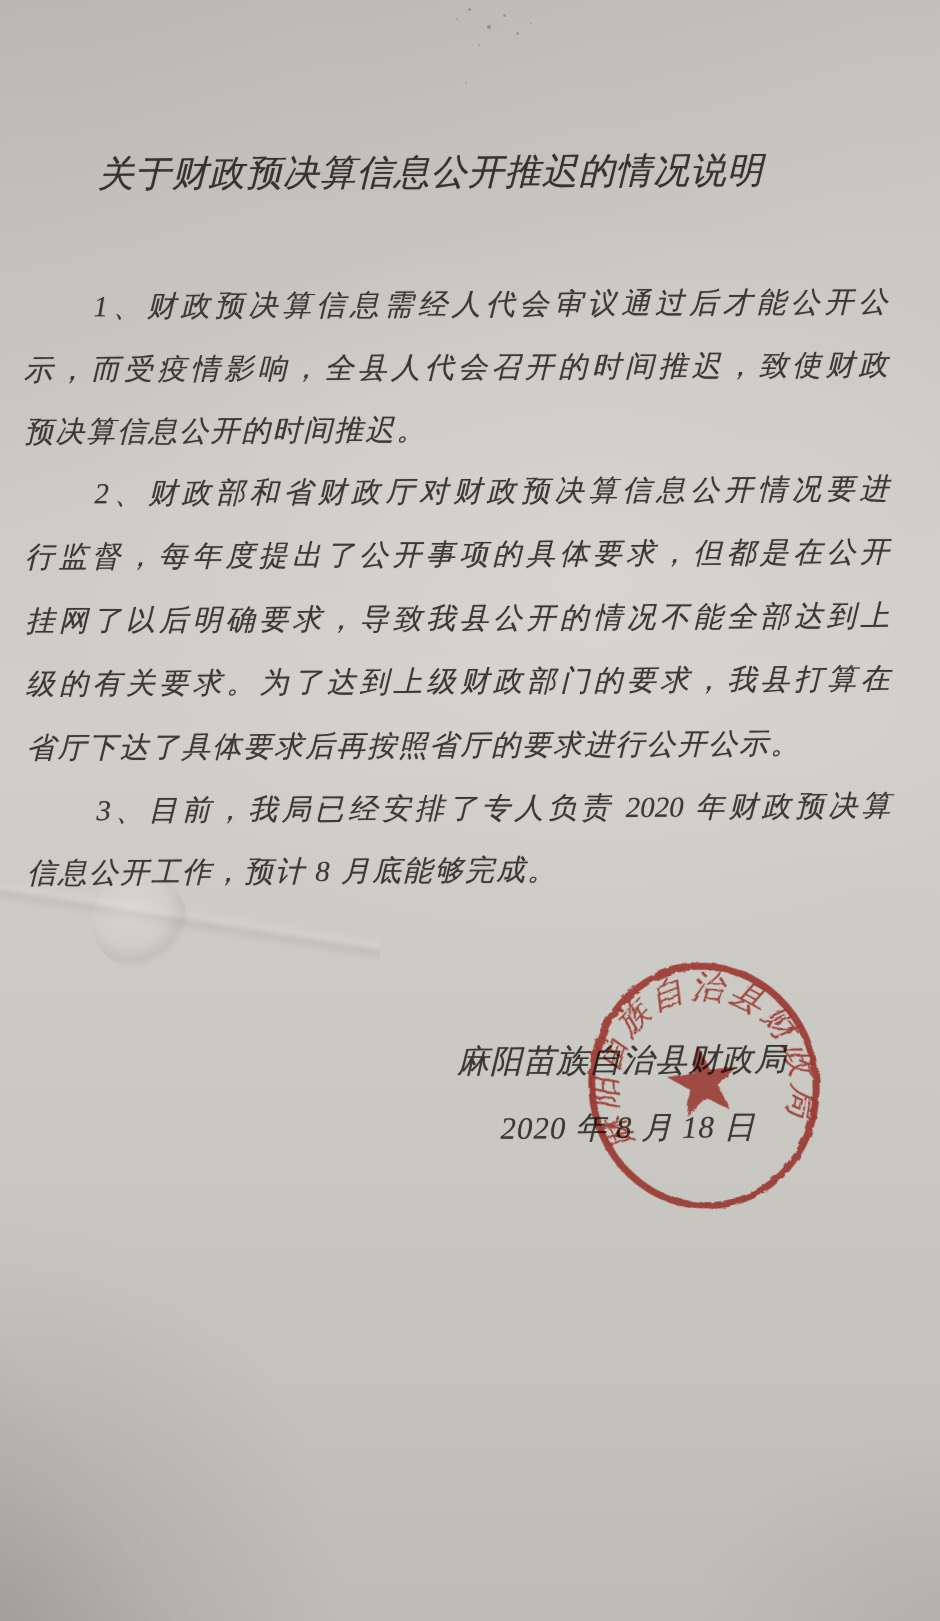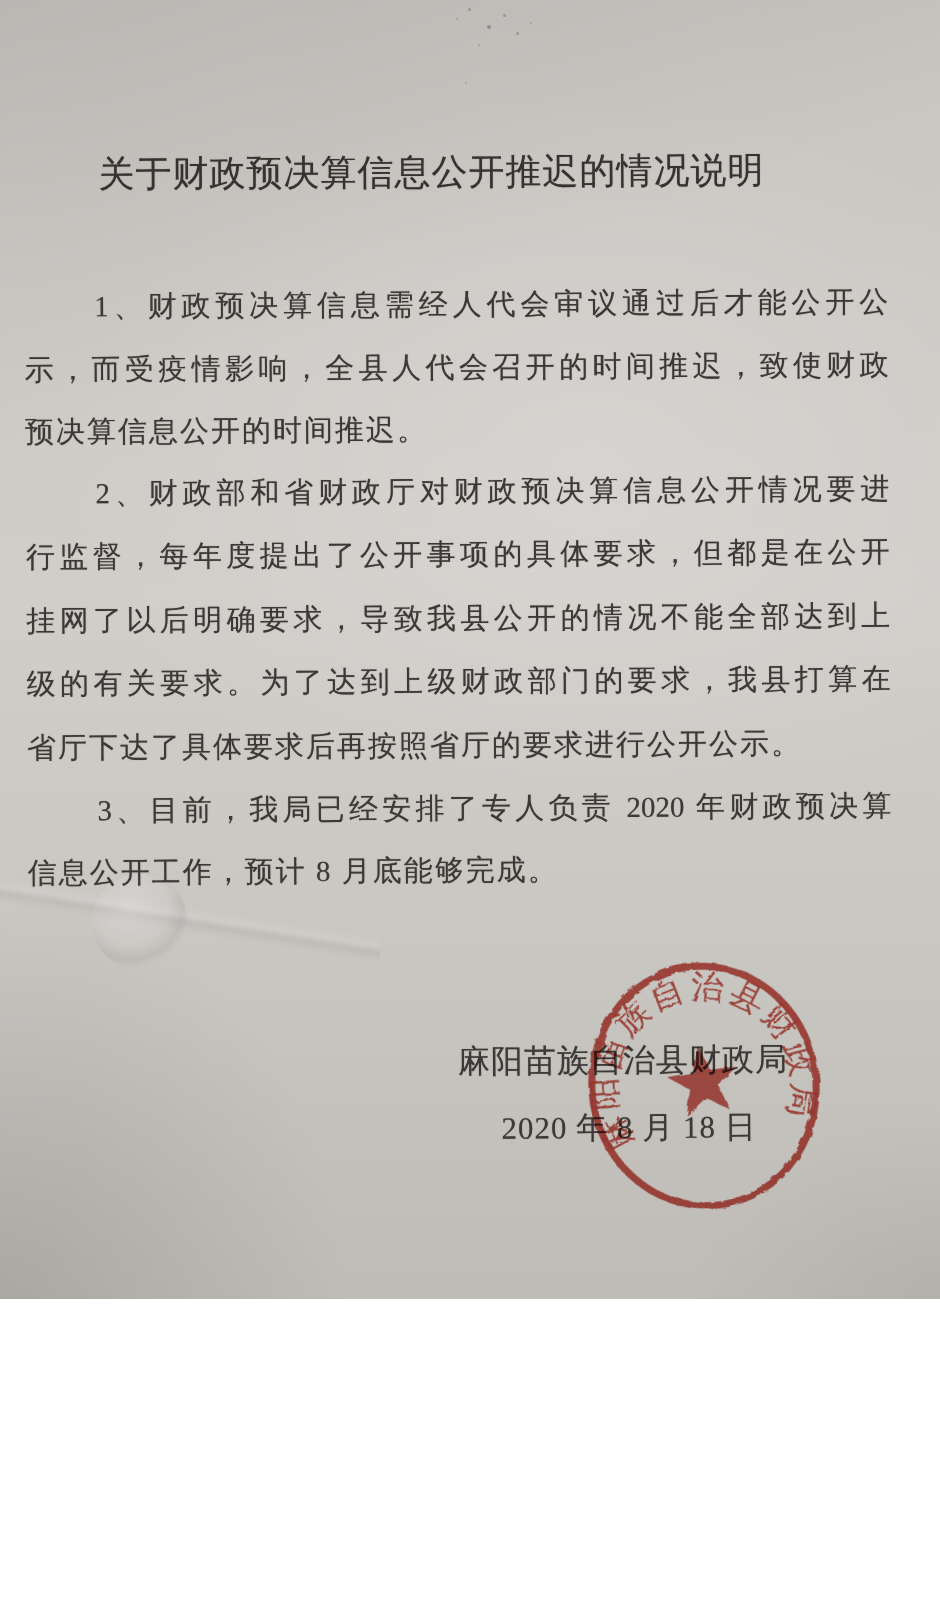--- a/index.html
+++ b/index.html
@@ -2,29 +2,30 @@
 <html style="--paper: #cbc9c4; --ink: #3b3935; --seal-red: #bd3a31;"><head>
 <meta charset="utf-8">
 <style>
   :root{
     --paper:#cbc9c4;
     --ink:#3b3935;
     --seal-red:#bd3a31;
   }
   html,body{margin:0;padding:0;}
   .page{
-    position:relative;width:940px;height:1299px;overflow:hidden;
+    position:relative;width:940px;height:1621px;overflow:hidden;
     font-family:"Liberation Serif","DejaVu Serif",serif;
     background:
       radial-gradient(ellipse 760px 520px at 63% 36%, rgba(255,255,255,.16), rgba(255,255,255,0) 72%),
       radial-gradient(ellipse 600px 700px at 0% 100%, rgba(0,0,0,.11), rgba(0,0,0,0) 58%),
       radial-gradient(ellipse 420px 320px at 100% 100%, rgba(0,0,0,.06), rgba(0,0,0,0) 60%),
       linear-gradient(160deg, rgba(0,0,0,.07), rgba(0,0,0,0) 28%),
       linear-gradient(to bottom, #c7c5c0 0%, #cccac5 22%, #d0cec9 46%, #c9c7c2 72%, #bfbcb7 100%);
     background-color:var(--paper);
+    font-style:italic;
   }
   .crease{position:absolute;pointer-events:none;}
   .crease-a{left:0;top:868px;width:380px;height:110px;
     background:linear-gradient(9deg, rgba(0,0,0,0) 44%, rgba(0,0,0,.05) 50%, rgba(255,255,255,.09) 54%, rgba(0,0,0,0) 60%);}
   .crease-b{left:0;top:1330px;width:260px;height:291px;
     background:linear-gradient(55deg, rgba(0,0,0,.05) 0%, rgba(0,0,0,0) 45%);}
   .dimple{position:absolute;left:92px;top:874px;width:96px;height:96px;border-radius:50%;
     background:radial-gradient(circle at 40% 35%, rgba(255,255,255,.20), rgba(255,255,255,.06) 44%, rgba(0,0,0,.05) 62%, rgba(0,0,0,0) 71%);}
   .speck{position:absolute;border-radius:50%;background:#7e7b74;}
 

